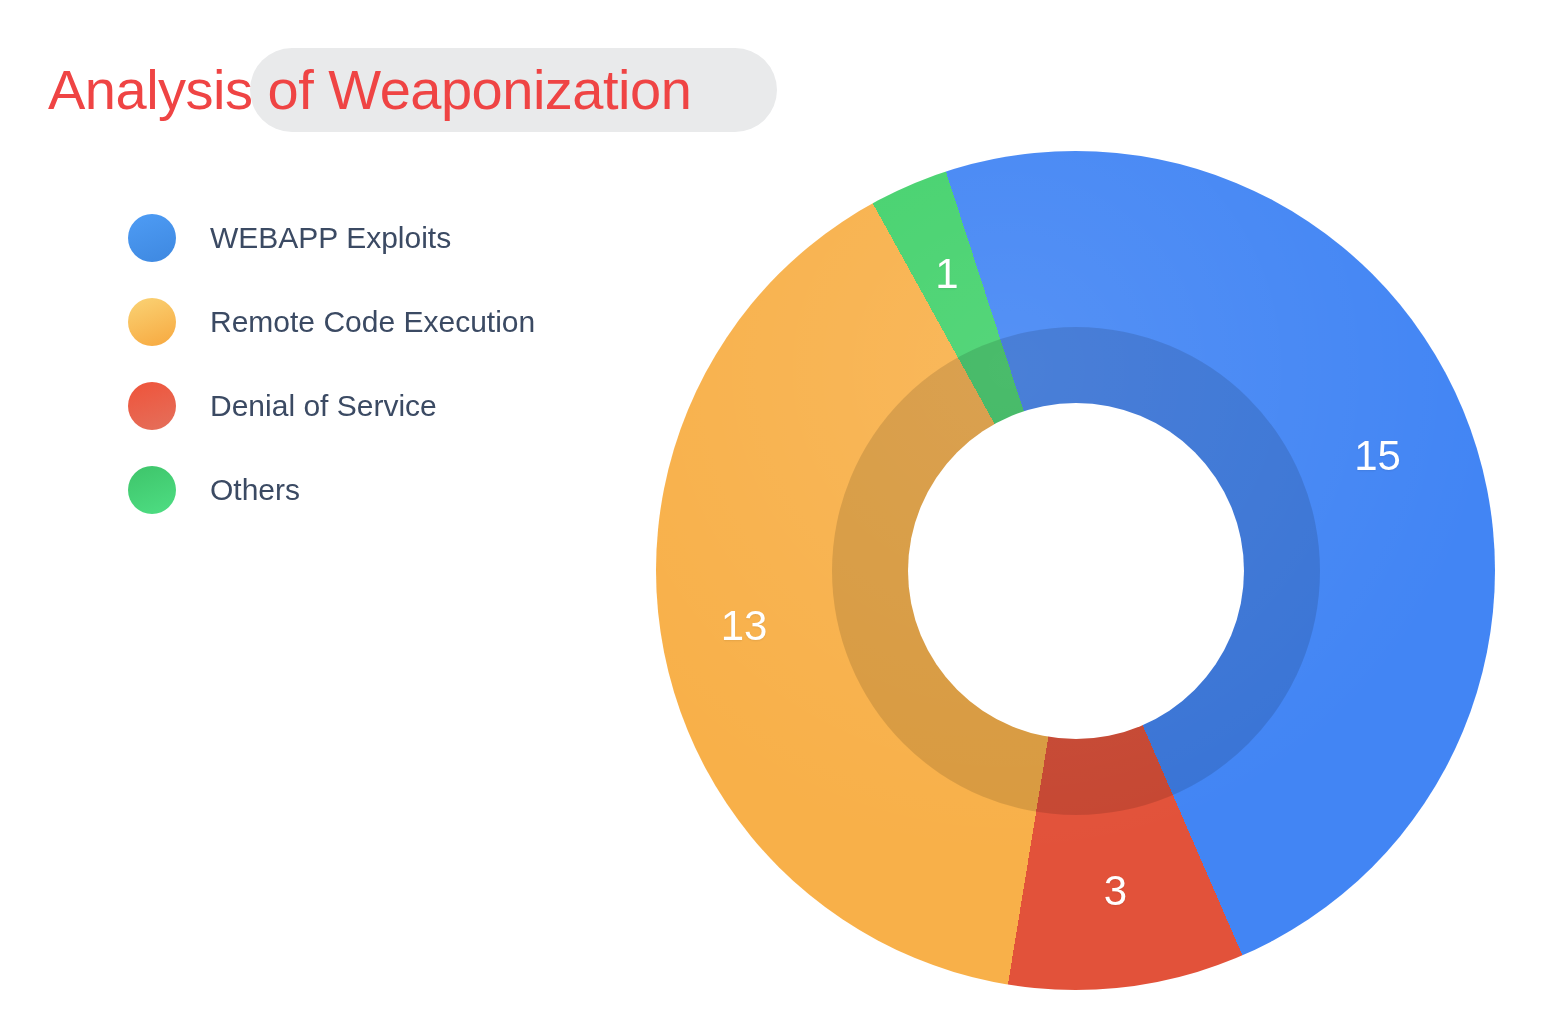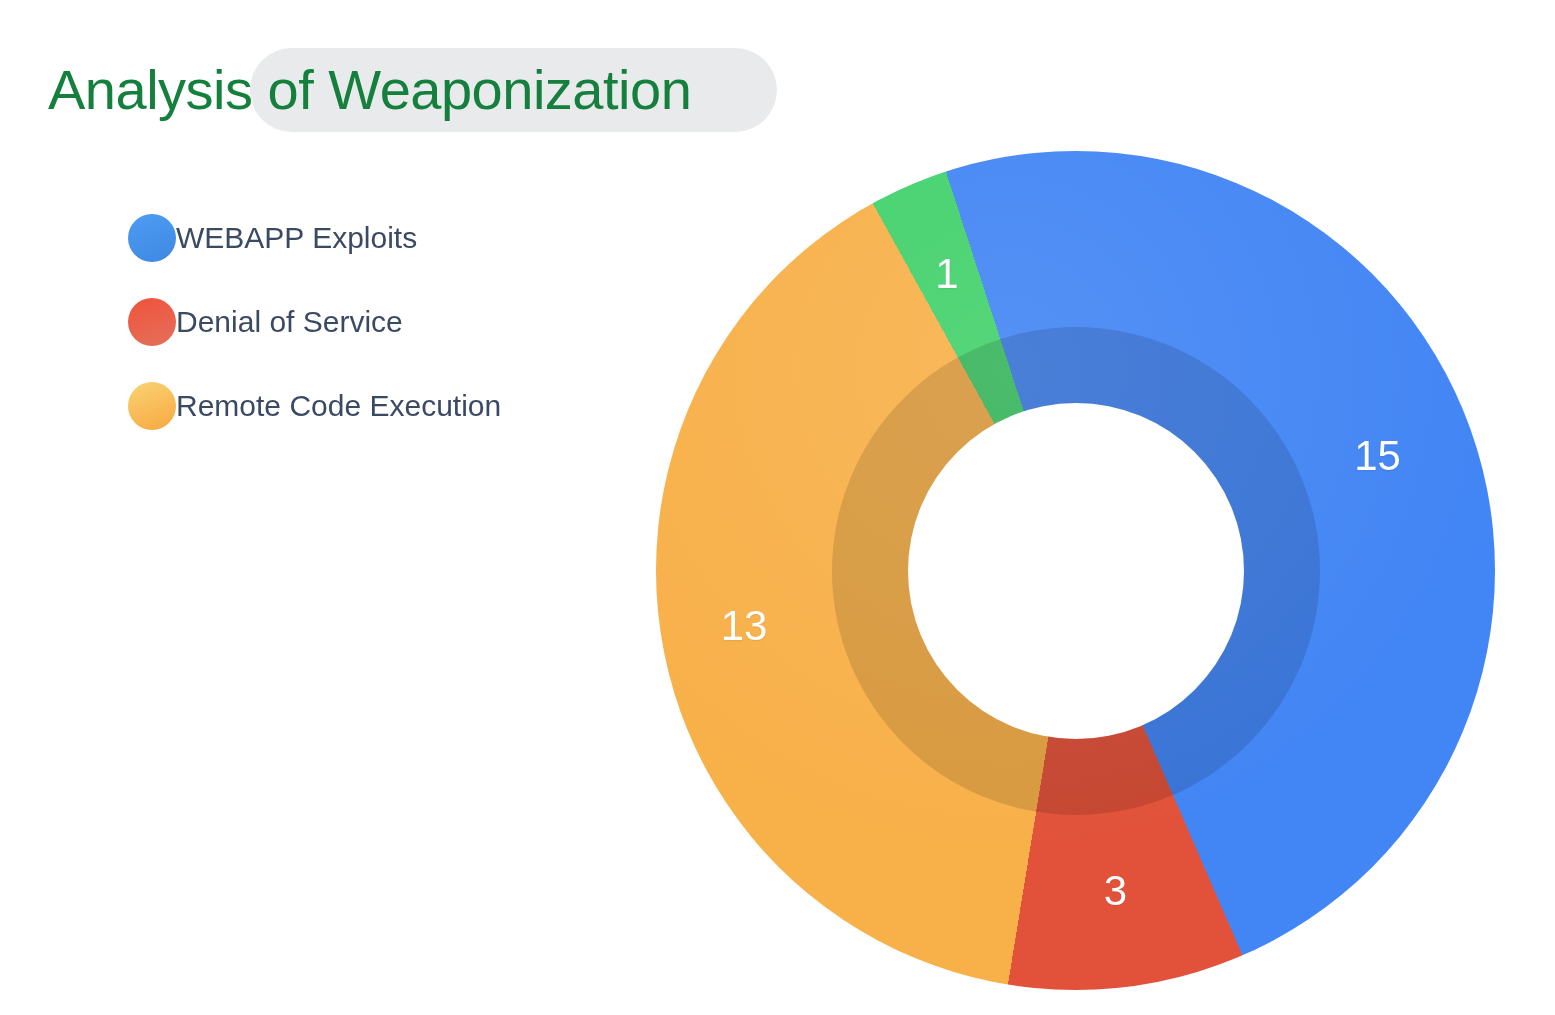--- a/index.html
+++ b/index.html
@@ -37,21 +37,21 @@
     height: 84px;
     background: #e9eaeb;
     border-radius: 42px;
     z-index: 0;
   }
   .title-text {
     position: relative;
     z-index: 1;
     font-size: 56px;
     font-weight: 400;
-    color: #15803d;
+    color: #ef4444;
     letter-spacing: -0.5px;
     white-space: nowrap;
     line-height: 84px;
     padding-left: 0px;
   }
 
   
   .legend {
     position: absolute;
     left: 128px;
@@ -64,20 +64,21 @@
     align-items: center;
     height: 84px;
   }
   .legend-swatch {
     width: 48px;
     height: 48px;
     border-radius: 50%;
     flex: 0 0 auto;
   }
   .legend-label {
+    margin-left: 34px;
     font-size: 30px;
     color: #3b4a63;
     white-space: nowrap;
   }
   .sw-blue   { background: linear-gradient(160deg, #4e9cf5 0%, #3e88e0 100%); }
   .sw-red    { background: linear-gradient(160deg, #ef533a 0%, #e4705c 100%); }
   .sw-yellow { background: linear-gradient(160deg, #fad375 0%, #f7a83f 100%); }
   .sw-green  { background: linear-gradient(160deg, #3ec46a 0%, #4ede83 100%); }
 
   
@@ -141,26 +142,30 @@
     <div class="title-highlight"></div>
     <div class="title-text">Analysis of Weaponization</div>
   </div>
 
   <div class="legend">
     <div class="legend-item">
       <span class="legend-swatch sw-blue"></span>
       <span class="legend-label">WEBAPP Exploits</span>
     </div>
     <div class="legend-item">
+      <span class="legend-swatch sw-yellow"></span>
+      <span class="legend-label">Remote Code Execution</span>
+    </div>
+    <div class="legend-item">
       <span class="legend-swatch sw-red"></span>
       <span class="legend-label">Denial of Service</span>
     </div>
     <div class="legend-item">
-      <span class="legend-swatch sw-yellow"></span>
-      <span class="legend-label">Remote Code Execution</span>
+      <span class="legend-swatch sw-green"></span>
+      <span class="legend-label">Others</span>
     </div>
   </div>
 
   <div class="chart">
     <div class="donut-outer" id="donut-outer" style="background: conic-gradient(from -18deg, rgb(66, 133, 244) 0deg, rgb(66, 133, 244) 174.545deg, rgb(226, 82, 58) 174.545deg, rgb(226, 82, 58) 207.273deg, rgb(248, 176, 73) 207.273deg, rgb(248, 176, 73) 349.091deg, rgb(66, 209, 107) 349.091deg, rgb(66, 209, 107) 360deg);"></div>
     <div class="slice-gloss"></div>
     <div class="donut-inner-shade" id="donut-inner"></div>
     <div class="donut-hole"></div>
     <div id="slice-labels">
         <div class="slice-value" style="left: 721.6px; top: 305.2px;">15</div>

